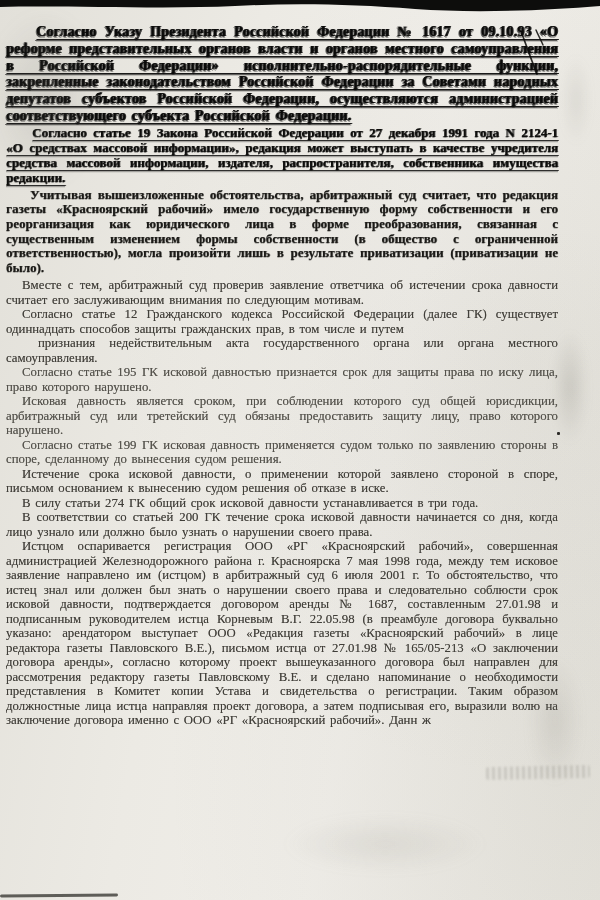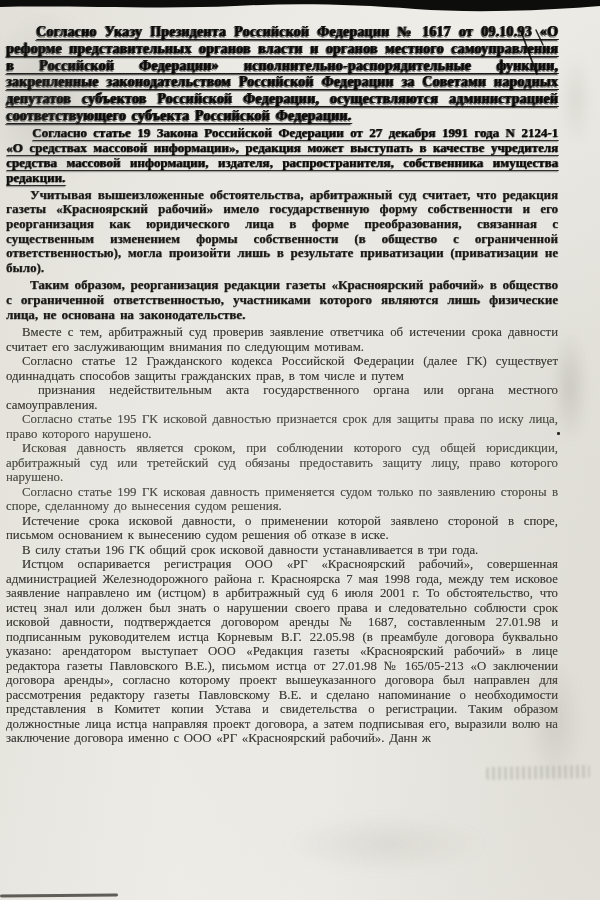--- a/index.html
+++ b/index.html
@@ -102,29 +102,29 @@
 
   <svg class="pen-mark" viewBox="0 0 40 52" aria-hidden="true">
     <path d="M9,3 C13,14 19,31 25,46" stroke="#2b2a27" stroke-width="1.7" fill="none" stroke-linecap="round"></path>
     <path d="M24,2 C26,7 29,12 31,17" stroke="#2b2a27" stroke-width="1.5" fill="none" stroke-linecap="round"></path>
   </svg>
 
   <div class="doc-body">
     <p class="para smudge-heavy">Согласно Указу Президента Российской Федерации № 1617 от 09.10.93 «О реформе представительных органов власти и органов местного самоуправления в Российской Федерации» исполнительно-распорядительные функции, закрепленные законодательством Российской Федерации за Советами народных депутатов субъектов Российской Федерации, осуществляются администрацией соответствующего субъекта Российской Федерации.</p>
     <p class="para smudge-heavy2">Согласно статье 19 Закона Российской Федерации от 27 декабря 1991 года N 2124-1 «О средствах массовой информации», редакция может выступать в качестве учредителя средства массовой информации, издателя, распространителя, собственника имущества редакции.</p>
     <p class="para smudge-med gap">Учитывая вышеизложенные обстоятельства, арбитражный суд считает, что редакция газеты «Красноярский рабочий» имело государственную форму собственности и его реорганизация как юридического лица в форме преобразования, связанная с существенным изменением формы собственности (в общество с ограниченной ответственностью), могла произойти лишь в результате приватизации (приватизации не было).</p>
-    <p class="para smudge-med gap">Таким образом, реорганизация редакции газеты «Красноярский рабочий» в общество с ограниченной ответственностью, участниками которого являются лишь физические лица, не основана на законодательстве.</p>
     <p class="para gap">Вместе с тем, арбитражный суд проверив заявление ответчика об истечении срока давности  считает его заслуживающим внимания по следующим мотивам.</p>
     <p class="para">Согласно статье 12 Гражданского кодекса Российской Федерации (далее ГК) существует одиннадцать способов защиты гражданских прав, в том числе и  путем</p>
     <p class="para indent-deep">признания недействительным акта государственного органа или органа местного самоуправления.</p>
     <p class="para light">Согласно статье 195 ГК исковой давностью признается срок для защиты права по иску лица, право которого нарушено.</p>
     <p class="para light">Исковая давность является сроком, при соблюдении которого суд общей юрисдикции, арбитражный суд или третейский суд обязаны предоставить защиту лицу, право которого нарушено.</p>
     <p class="para light">Согласно статье 199 ГК исковая давность применяется судом только по заявлению стороны в споре, сделанному до вынесения судом решения.</p>
     <p class="para">Истечение срока исковой давности, о применении которой заявлено стороной в споре, письмом основанием к вынесению судом решения об отказе в иске.</p>
-    <p class="para">В силу статьи 196 ГК общий срок исковой давности устанавливается в три года.</p>
+    <p class="para">В силу статьи 274 ГК общий срок исковой давности устанавливается в три года.</p>
+    <p class="para">В соответствии со статьей 200 ГК течение срока исковой давности начинается со дня, когда лицо узнало или должно было узнать о нарушении своего права.</p>
     <p class="para">Истцом оспаривается регистрация ООО «РГ «Красноярский рабочий», совершенная администрацией Железнодорожного района г. Красноярска 7 мая 1998 года, между тем исковое заявление направлено им (истцом) в арбитражный суд 6 июля 2001 г. То обстоятельство, что истец знал или должен был знать о нарушении своего права и следовательно соблюсти срок исковой давности, подтверждается договором аренды № 1687, составленным 27.01.98 и подписанным руководителем истца Корневым В.Г. 22.05.98 (в преамбуле договора буквально указано: арендатором выступает ООО «Редакция газеты «Красноярский рабочий» в лице редактора газеты Павловского В.Е.), письмом истца от 27.01.98 № 165/05-213 «О заключении договора аренды», согласно которому проект вышеуказанного договора был направлен для рассмотрения редактору газеты Павловскому В.Е. и сделано напоминание о необходимости представления в Комитет копии Устава и свидетельства о регистрации. Таким образом должностные лица истца направляя проект договора, а затем подписывая его, выразили волю на заключение договора именно с ООО «РГ «Красноярский рабочий». Данн ж</p>
   </div>
 
   <div class="stain stain-a"></div>
   <div class="stain stain-b"></div>
   <div class="stain stain-c"></div>
   <div class="stain stain-d"></div>
   <div class="stain stain-e"></div>
   <div class="ink-dot"></div>
   <div class="ghost-smear"></div>

